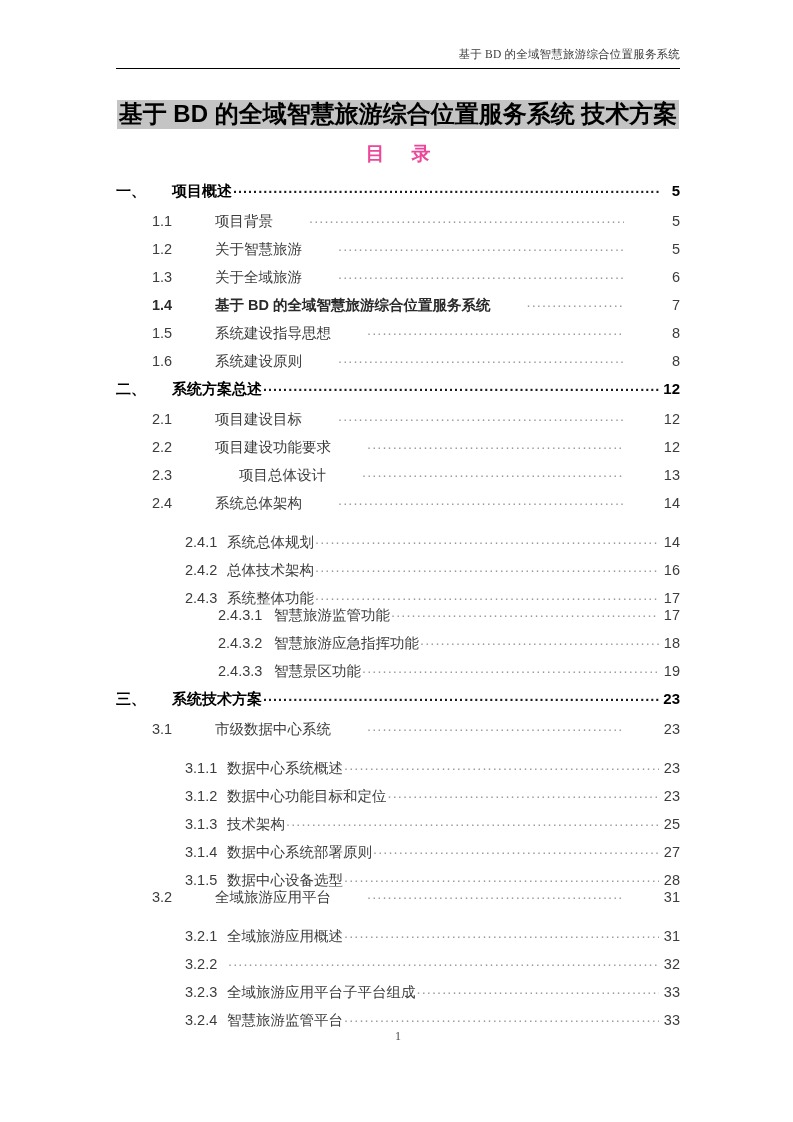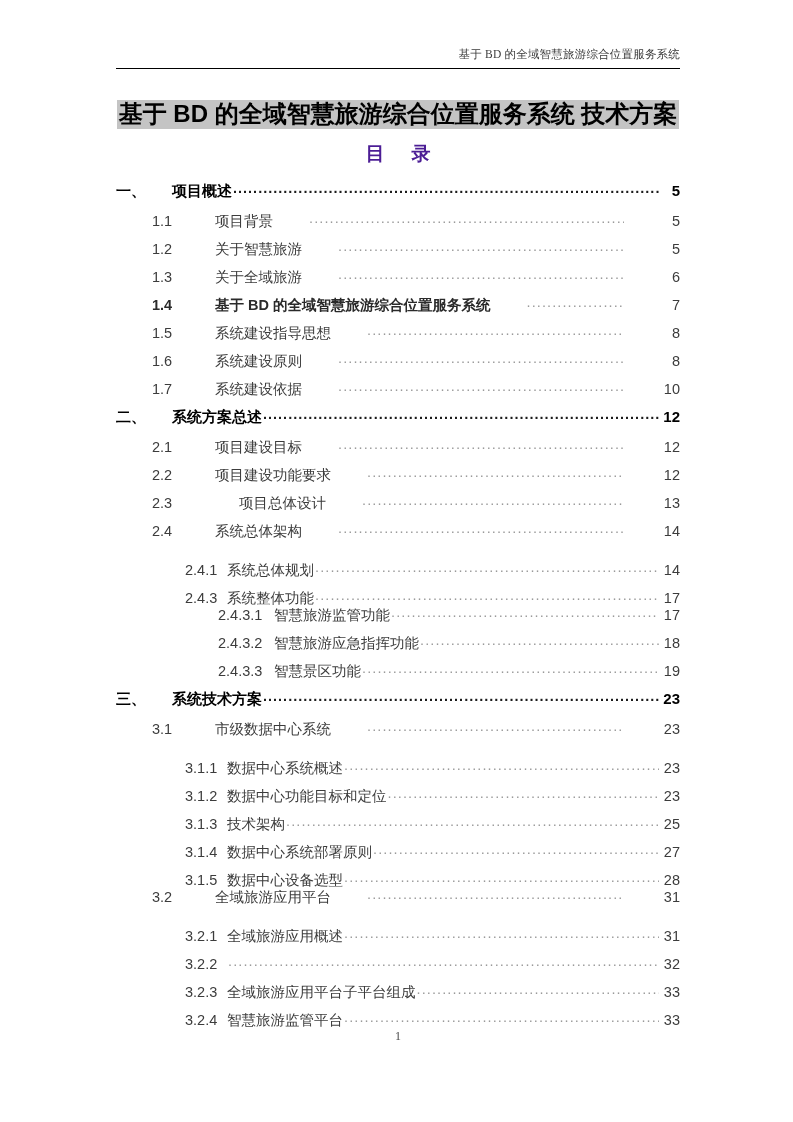--- a/index.html
+++ b/index.html
@@ -64,21 +64,21 @@
     left: 116px;
     top: 141px;
     width: 564px;
     text-align: center;
     font-family: "Liberation Serif", "DejaVu Serif", serif;
     font-weight: bold;
     font-size: 19px;
     line-height: 26px;
     letter-spacing: 11px;
     text-indent: 11px;
-    color: #4c1d95;
+    color: #ec4899;
   }
 
   
   .toc {
     position: absolute;
     left: 116px;
     top: 182px;
     width: 564px;
   }
   .toc-row {
@@ -221,26 +221,20 @@
         <span class="toc-label toc-title">系统建设指导思想</span>
         <span class="toc-dots"></span>
         <span class="toc-page">8</span>
       </div>
       <div class="toc-row lvl2">
         <span class="toc-label toc-num">1.6</span>
         <span class="toc-label toc-title">系统建设原则</span>
         <span class="toc-dots"></span>
         <span class="toc-page">8</span>
       </div>
-      <div class="toc-row lvl2">
-        <span class="toc-label toc-num">1.7</span>
-        <span class="toc-label toc-title">系统建设依据</span>
-        <span class="toc-dots"></span>
-        <span class="toc-page">10</span>
-      </div>
       <div class="toc-row lvl1">
         <span class="toc-label toc-num">二、</span>
         <span class="toc-label toc-title">系统方案总述</span>
         <span class="toc-dots"></span>
         <span class="toc-page">12</span>
       </div>
       <div class="toc-row lvl2">
         <span class="toc-label toc-num">2.1</span>
         <span class="toc-label toc-title">项目建设目标</span>
         <span class="toc-dots"></span>
@@ -264,20 +258,26 @@
         <span class="toc-dots"></span>
         <span class="toc-page">14</span>
       </div>
       <div class="toc-row lvl3">
         <span class="toc-label toc-num">2.4.1</span>
         <span class="toc-label toc-title">系统总体规划</span>
         <span class="toc-dots"></span>
         <span class="toc-page">14</span>
       </div>
       <div class="toc-row lvl3">
+        <span class="toc-label toc-num">2.4.2</span>
+        <span class="toc-label toc-title">总体技术架构</span>
+        <span class="toc-dots"></span>
+        <span class="toc-page">16</span>
+      </div>
+      <div class="toc-row lvl3">
         <span class="toc-label toc-num">2.4.3</span>
         <span class="toc-label toc-title">系统整体功能</span>
         <span class="toc-dots"></span>
         <span class="toc-page">17</span>
       </div>
       <div class="toc-row lvl4">
         <span class="toc-label toc-num">2.4.3.1</span>
         <span class="toc-label toc-title">智慧旅游监管功能</span>
         <span class="toc-dots"></span>
         <span class="toc-page">17</span>

